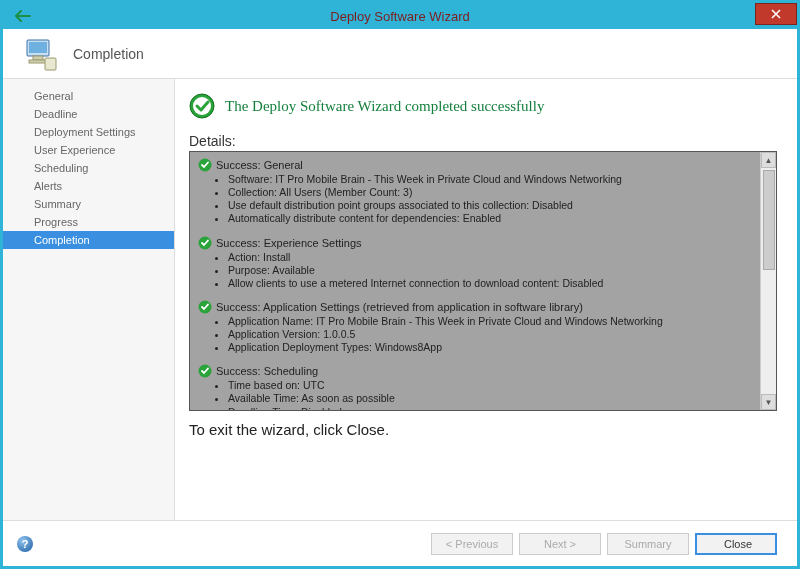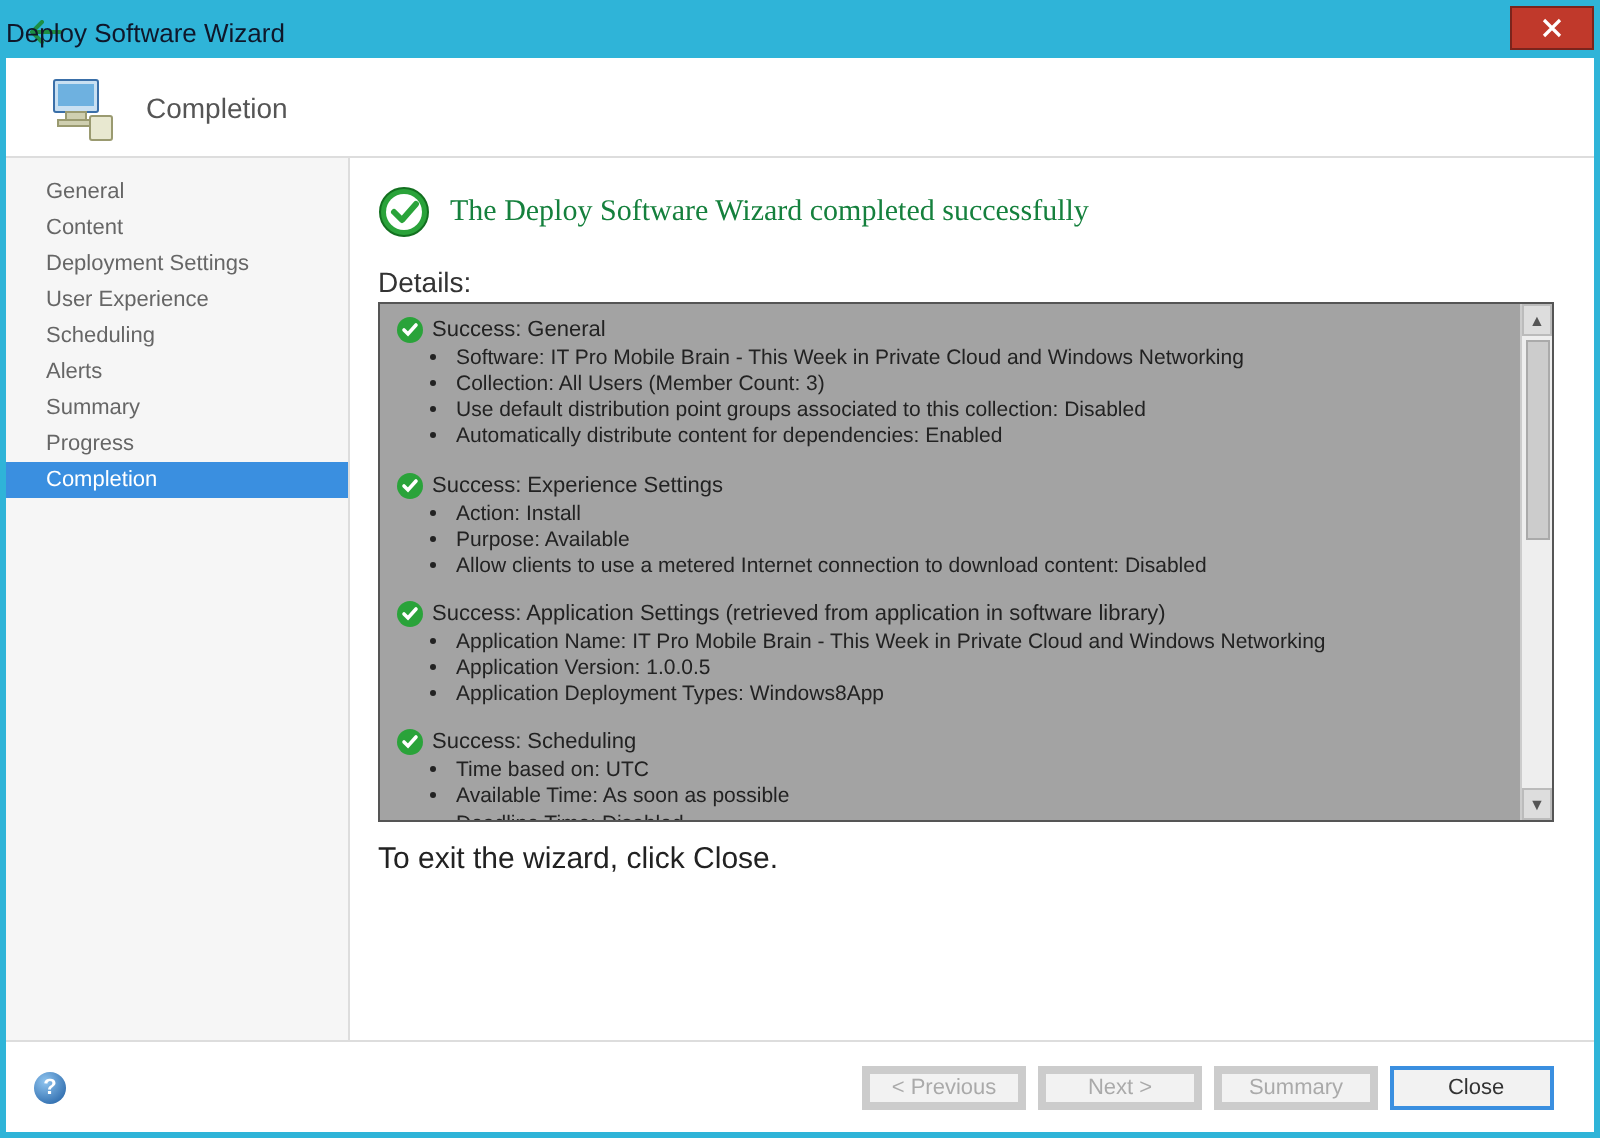--- a/index.html
+++ b/index.html
@@ -22,22 +22,23 @@
   }
   .titlebar .back-arrow {
     width: 24px; height: 20px;
     margin-left: 8px;
     display: flex; align-items: center; justify-content: center;
     color: #0b7a41;
   }
   .titlebar .title {
     position: absolute;
     left: 0; right: 0;
+    text-align: center;
     font-size: 13px;
-    color: #0f172a;
+    color: #7f1d1d;
   }
   .titlebar .close-btn {
     position: absolute;
     right: 0; top: 0;
     width: 42px; height: 22px;
     background: #c0392b;
     display: flex; align-items: center; justify-content: center;
     color: #fff;
     font-weight: bold;
     font-size: 12px;
@@ -64,21 +65,21 @@
     display: flex;
     height: calc(100% - 26px - 50px - 46px);
   }
   .sidebar {
     width: 172px;
     background: #f6f6f6;
     border-right: 1px solid #ddd;
     padding-top: 8px;
   }
   .sidebar .step {
-    padding: 3px 20px;
+    padding: 3px 31px;
     color: #666;
     font-size: 11px;
     cursor: default;
   }
   .sidebar .step.active {
     background: #3a8fe0;
     color: #fff;
   }
   .main {
     flex: 1;
@@ -185,21 +186,21 @@
     font-size: 11px;
     font-weight: bold;
   }
   .footer .spacer { flex: 1; }
   .footer button {
     width: 82px;
     height: 22px;
     margin-left: 6px;
     font-size: 11px;
     background: #f2f2f2;
-    border: 4px solid #000000;
+    border: 1px solid #000000;
     color: #333;
     font-family: inherit;
     cursor: default;
   }
   .footer button:disabled {
     color: #aaa;
     border-color: #ccc;
   }
   .footer button.primary {
     border: 1px solid #3a8fe0;
@@ -234,21 +235,21 @@
       <rect x="8" y="24" width="18" height="3" fill="#cfcfb0" stroke="#9a9a70"></rect>
       <rect x="24" y="22" width="11" height="12" rx="1" fill="#e8e8d0" stroke="#9a9a70"></rect>
     </svg>
   </div>
   <div class="pgtitle">Completion</div>
 </div>
 
 <div class="body">
   <div class="sidebar">
     <div class="step">General</div>
-    <div class="step">Content</div>
+    <div class="step">Deadline</div>
     <div class="step">Deployment Settings</div>
     <div class="step">User Experience</div>
     <div class="step">Scheduling</div>
     <div class="step">Alerts</div>
     <div class="step">Summary</div>
     <div class="step">Progress</div>
     <div class="step active">Completion</div>
   </div>
 
   <div class="main">

